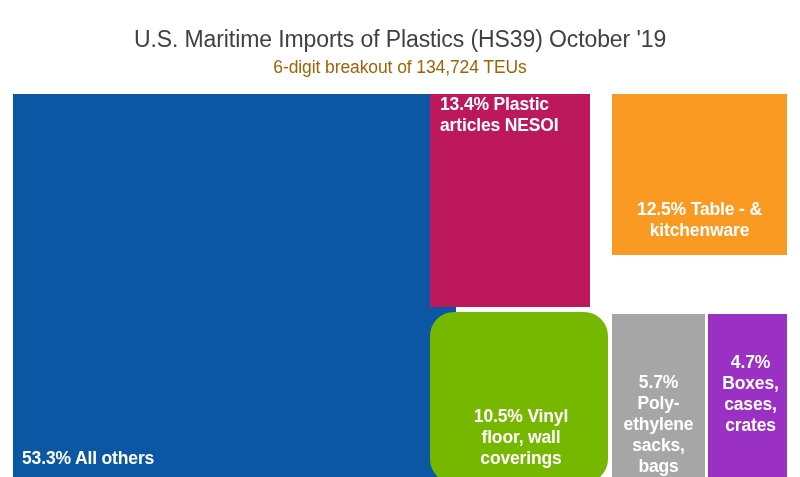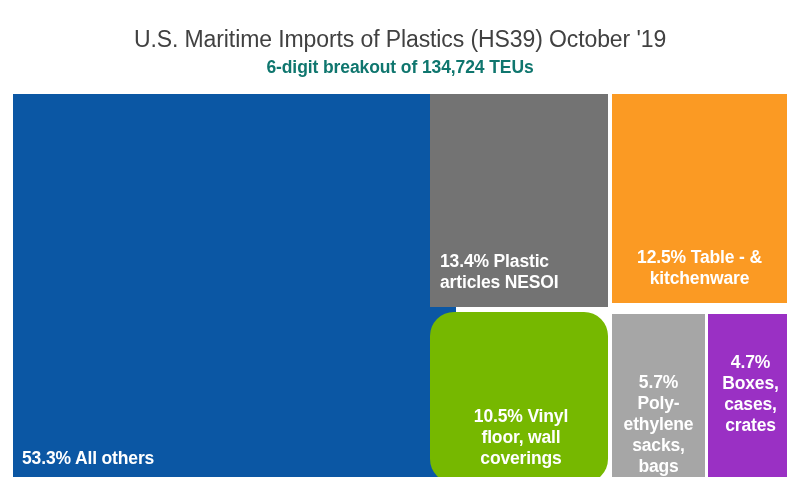--- a/index.html
+++ b/index.html
@@ -39,22 +39,22 @@
     line-height: 30px;
     color: #414141;
     font-weight: 400;
     letter-spacing: -0.1px;
     white-space: nowrap;
   }
   .chart-subtitle {
     display: block;
     font-size: 17.5px;
     line-height: 26px;
-    color: #0f766e;
-    font-weight: 700;
+    color: #a16207;
+    font-weight: 400;
     letter-spacing: -0.1px;
     white-space: nowrap;
   }
 
   
   #treemap {
     position: absolute;
     left: 13px;
     top: 78px;
     width: 774px;
@@ -83,31 +83,30 @@
     width: 443px; height: 389px;
     background: #0b57a4;
     align-items: flex-end;
     justify-content: flex-start;
     padding: 16px 0 14px 9px;
   }
   .tile-allothers .tm-label { text-align: left; }
 
   .tile-plastic-articles {
     left: 417px; top: 0px;
-    width: 178px; height: 213px;
-    background: #737373;
-    align-items: flex-end;
+    width: 160px; height: 213px;
+    background: #be185d;
     justify-content: flex-start;
     padding: 0 6px 14px 10px;
   }
   .tile-plastic-articles .tm-label { text-align: left; }
 
   .tile-tableware {
     left: 599px; top: 0px;
-    width: 175px; height: 209px;
+    width: 175px; height: 161px;
     background: #fb9a23;
     align-items: flex-end;
     justify-content: center;
     padding: 0 6px 14px 6px;
   }
   .tile-tableware .tm-label { text-align: center; }
 
   .tile-vinyl {
     left: 417px; top: 218px;
     width: 178px; height: 171px;

